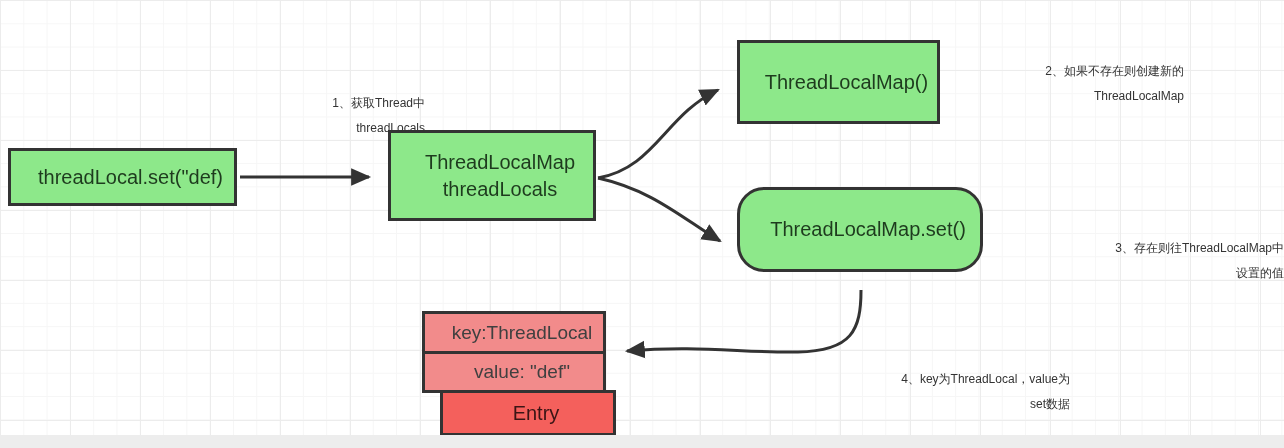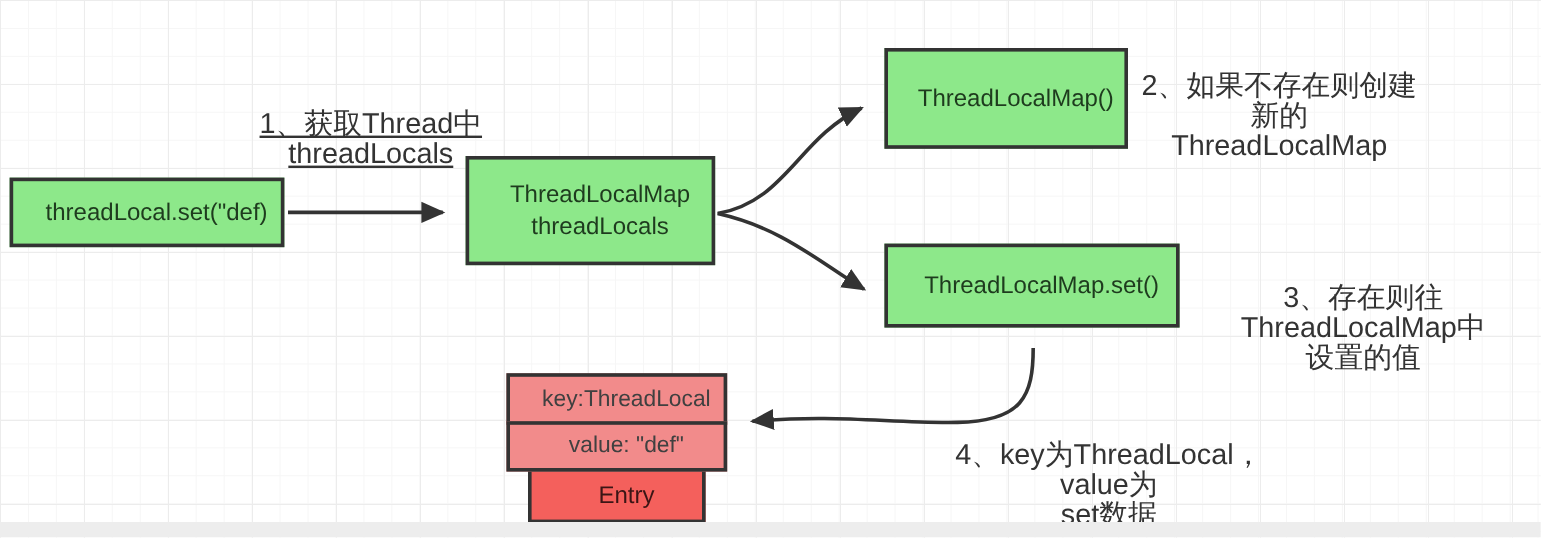--- a/index.html
+++ b/index.html
@@ -55,33 +55,33 @@
     font-size: 19px;
   }
   .red {
     background: #f4605c;
     color: #3b1515;
     font-size: 20px;
   }
   .annotation {
     position: absolute;
     color: #333333;
-    font-size: 24px;
+    font-size: 12px;
     line-height: 25px;
-    text-align: center;
+    text-align: right;
   }
   .box-left   { left: 8px;   top: 148px; width: 229px; height: 58px; }
   .box-mid    { left: 388px; top: 130px; width: 208px; height: 91px; }
   .box-ctor   { left: 737px; top: 40px;  width: 203px; height: 84px; }
-  .box-set    { left: 737px; top: 203px; width: 246px; height: 70px; }
+  .box-set    { left: 737px; top: 187px; width: 246px; height: 85px; border-radius: 27px; }
   .box-key    { left: 422px; top: 311px; width: 184px; height: 43px; }
   .box-value  { left: 422px; top: 351px; width: 184px; height: 42px; }
-  .box-entry  { left: 440px; top: 390px; width: 148px; height: 46px; z-index: 0; }
+  .box-entry  { left: 440px; top: 390px; width: 176px; height: 46px; z-index: 0; }
   .box-key, .box-value { z-index: 1; }
-  .ann-1 { left: 193px; top: 91px;  width: 232px; text-decoration: underline; }
+  .ann-1 { left: 193px; top: 91px;  width: 232px; }
   .ann-2 { left: 948px; top: 59px;  width: 236px; }
   .ann-3 { left: 988px; top: 220px; width: 296px; margin-top: 16px; }
   .ann-4 { left: 778px; top: 367px; width: 292px; }
 </style>
 </head>
 <body>
 
 <div id="stage">
 
   <svg class="arrows" viewBox="0 0 1284 448" xmlns="http://www.w3.org/2000/svg">

